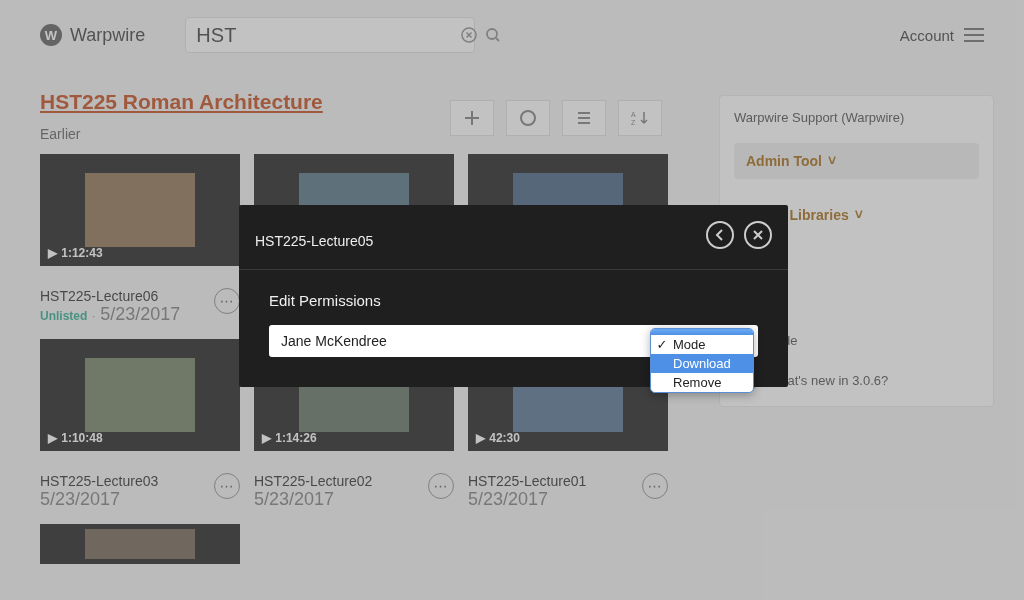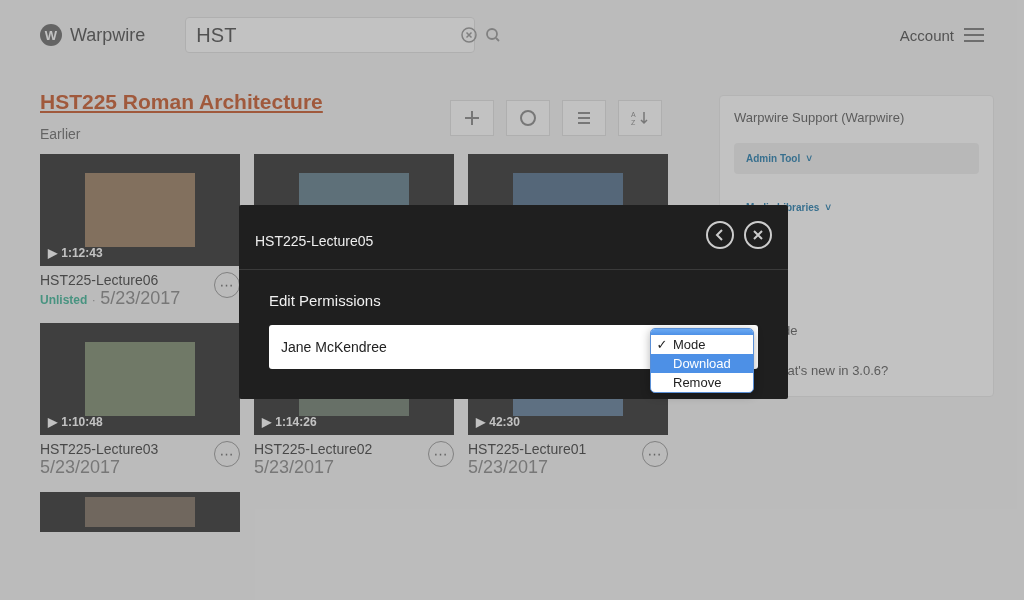--- a/index.html
+++ b/index.html
@@ -20,47 +20,47 @@
 
   
   .content { position: absolute; top: 90px; left: 40px; width: 640px; }
   .page-title { font-size: 21px; font-weight: 600; text-decoration: underline; color: #c2410c; }
   .section-label { margin-top: 12px; font-size: 14px; color: #555; }
   .grid { margin-top: 12px; display: grid; grid-template-columns: repeat(3, 200px); gap: 14px 14px; }
   .card { width: 200px; }
   .thumb { width: 200px; height: 112px; background: #111; position: relative; display:flex; align-items:center; justify-content:center; }
   .thumb-inner { width: 110px; height: 74px; background: #4a5a4a; }
   .badge-time { position: absolute; left: 8px; bottom: 6px; color: #fff; font-size: 12px; font-weight: 600; display:flex; gap:4px; align-items:center; }
-  .card-row { display: flex; align-items: flex-start; margin-top: 6px; }
+  .card-row { display: flex; align-items: flex-start; margin-top: 22px; }
   .card-meta { flex: 1; }
   .card-title { font-size: 14px; color: #222; }
   .unlisted { color: #2a8; font-weight: 600; font-size: 12px; }
   .dot { color: #888; font-size: 12px; }
   .card-date { color: #777; font-size: 18px; }
   .more-btn { width: 26px; height: 26px; border: 1.5px solid #888; border-radius: 50%; display:flex; align-items:center; justify-content:center; color:#555; font-size:14px; letter-spacing:1px; }
 
   
   .toolbar { position: absolute; top: 100px; left: 450px; display: flex; gap: 12px; }
   .tool-btn { width: 44px; height: 36px; background: #fff; border: 1px solid #ddd; display:flex; align-items:center; justify-content:center; color:#666; font-size:18px; }
 
   
   .sidepanel { position: absolute; top: 95px; right: 30px; width: 275px; background: #fff; border: 1px solid #e5e5e5; border-radius: 4px; padding: 14px; }
   .sp-line { font-size: 13px; color: #444; }
-  .sp-section { margin-top: 18px; background: #ededed; border-radius: 4px; padding: 10px 12px; font-weight: 600; font-size: 10px; color:#0369a1; display:flex; align-items:flex-end; gap:6px; }
+  .sp-section { margin-top: 18px; background: #ededed; border-radius: 4px; padding: 10px 12px; font-weight: 600; font-size: 14px; color:#a16207; display:flex; align-items:flex-end; gap:6px; }
   .sp-item { margin-top: 20px; font-size: 13px; color: #444; display:flex; align-items:center; gap:10px; }
   .sp-avatar { width: 24px; height: 24px; border-radius: 50%; background: #bbb; }
 
   
   .modal { position: absolute; z-index: 20; left: 239px; top: 205px; width: 549px; background: #1f1f1f; color: #eee; border-radius: 2px; }
   .modal-head { display:flex; align-items:flex-end; padding: 16px 16px 20px 16px; border-bottom: 1px solid #3a3a3a; }
   .modal-title { font-size: 14px; flex:1; }
   .circ-btn { width: 28px; height: 28px; border: 2px solid #ccc; border-radius: 50%; display:flex; align-items:center; justify-content:center; color:#ccc; margin-left: 10px; }
   .modal-body { padding: 16px 16px 30px 16px; }
   .modal-sub { font-size: 15px; color: #f0f0f0; margin: 6px 0 16px 14px; }
-  .perm-row { background: #fff; color:#222; height: 44px; border-radius: 3px; display:flex; align-items:center; padding: 0 12px; margin: 0 14px; }
+  .perm-row { background: #fff; color:#222; height: 32px; border-radius: 3px; display:flex; align-items:center; padding: 0 12px; margin: 0 14px; }
   .perm-name { flex:1; font-size: 14px; }
 
   
   .dropdown { position: absolute; z-index: 30; left: 650px; top: 328px; width: 104px; background: #fff; border: 1px solid #5a8fd6; border-radius: 5px; box-shadow: 0 2px 10px rgba(0,0,0,0.3); overflow:hidden; }
   .dd-head { height: 6px; background: linear-gradient(#6aa9f2,#4d90e6); }
   .dd-item { display:flex; align-items:center; gap:4px; padding: 2px 6px 2px 4px; font-size: 13px; color:#222; }
   .dd-check { width: 14px; text-align:center; }
   .dd-item.selected { background: #4d90e6; color: #fff; }
 
   svg { display:block; }

